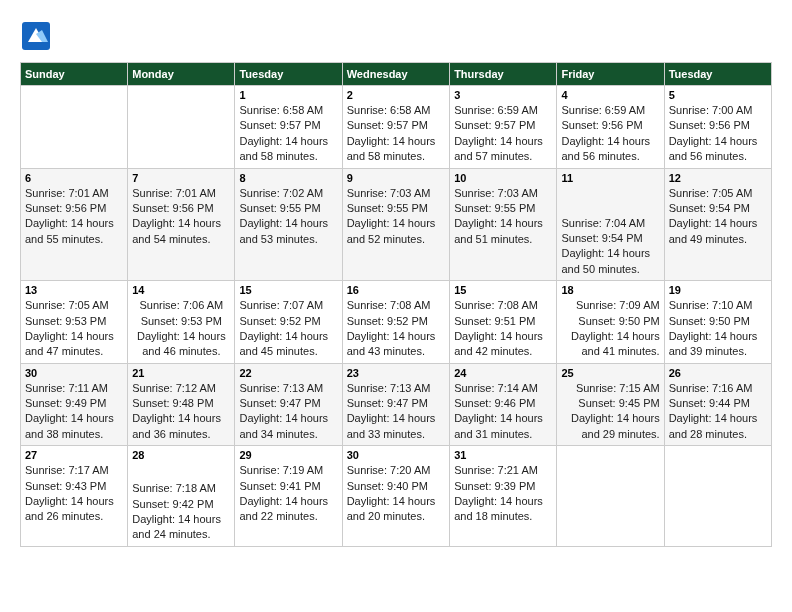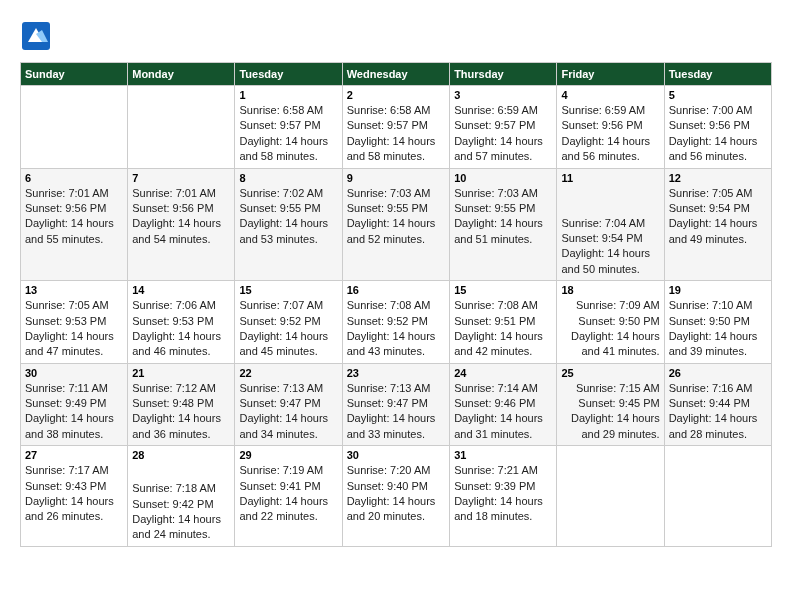--- a/index.html
+++ b/index.html
@@ -199,21 +199,21 @@
       </tr>
       <tr>
         <td>
           <div class="day-number">13</div>
           <div class="day-info" style="white-space: pre-line;">Sunrise: 7:05 AM
 Sunset: 9:53 PM
 Daylight: 14 hours and 47 minutes.</div>
         </td>
         <td>
           <div class="day-number">14</div>
-          <div class="day-info" style="white-space: pre-line;">Sunrise: 7:06 AM
+          <div class="day-info" style="white-space: pre-line; text-align: center;">Sunrise: 7:06 AM
 Sunset: 9:53 PM
 Daylight: 14 hours and 46 minutes.</div>
         </td>
         <td>
           <div class="day-number">15</div>
           <div class="day-info" style="white-space: pre-line;">Sunrise: 7:07 AM
 Sunset: 9:52 PM
 Daylight: 14 hours and 45 minutes.</div>
         </td>
         <td>

